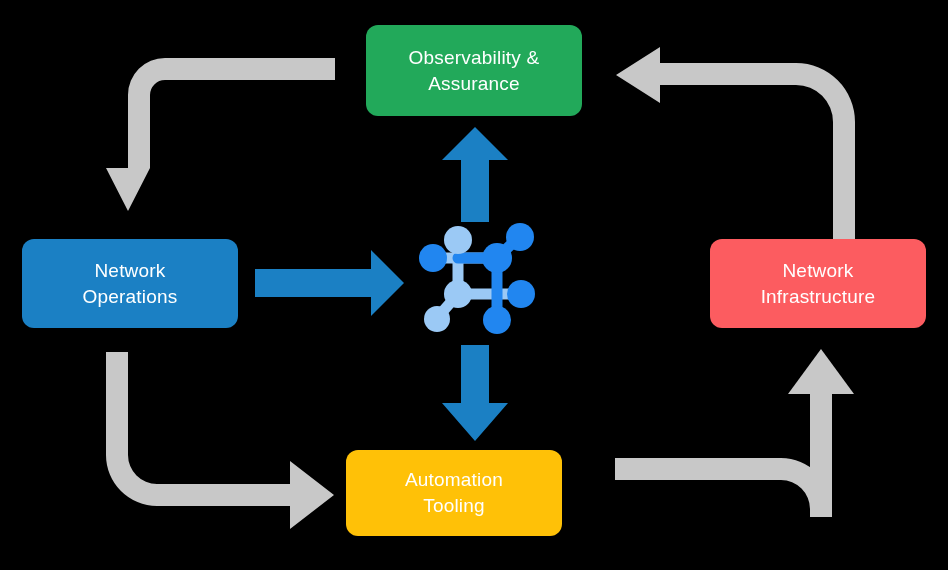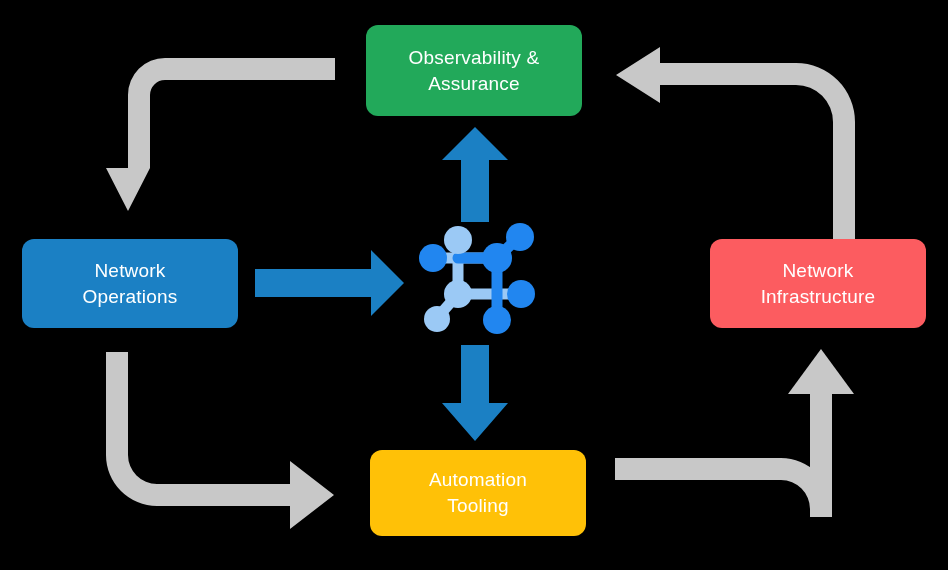--- a/index.html
+++ b/index.html
@@ -57,21 +57,21 @@
 
   #box-network-infrastructure {
     left: 710px;
     top: 239px;
     width: 216px;
     height: 89px;
     background: #FC5C60;
   }
 
   #box-automation-tooling {
-    left: 370px;
+    left: 346px;
     top: 450px;
     width: 216px;
     height: 86px;
     background: #FFC107;
   }
 
   .box-label {
     display: block;
     white-space: pre-line;
   }

